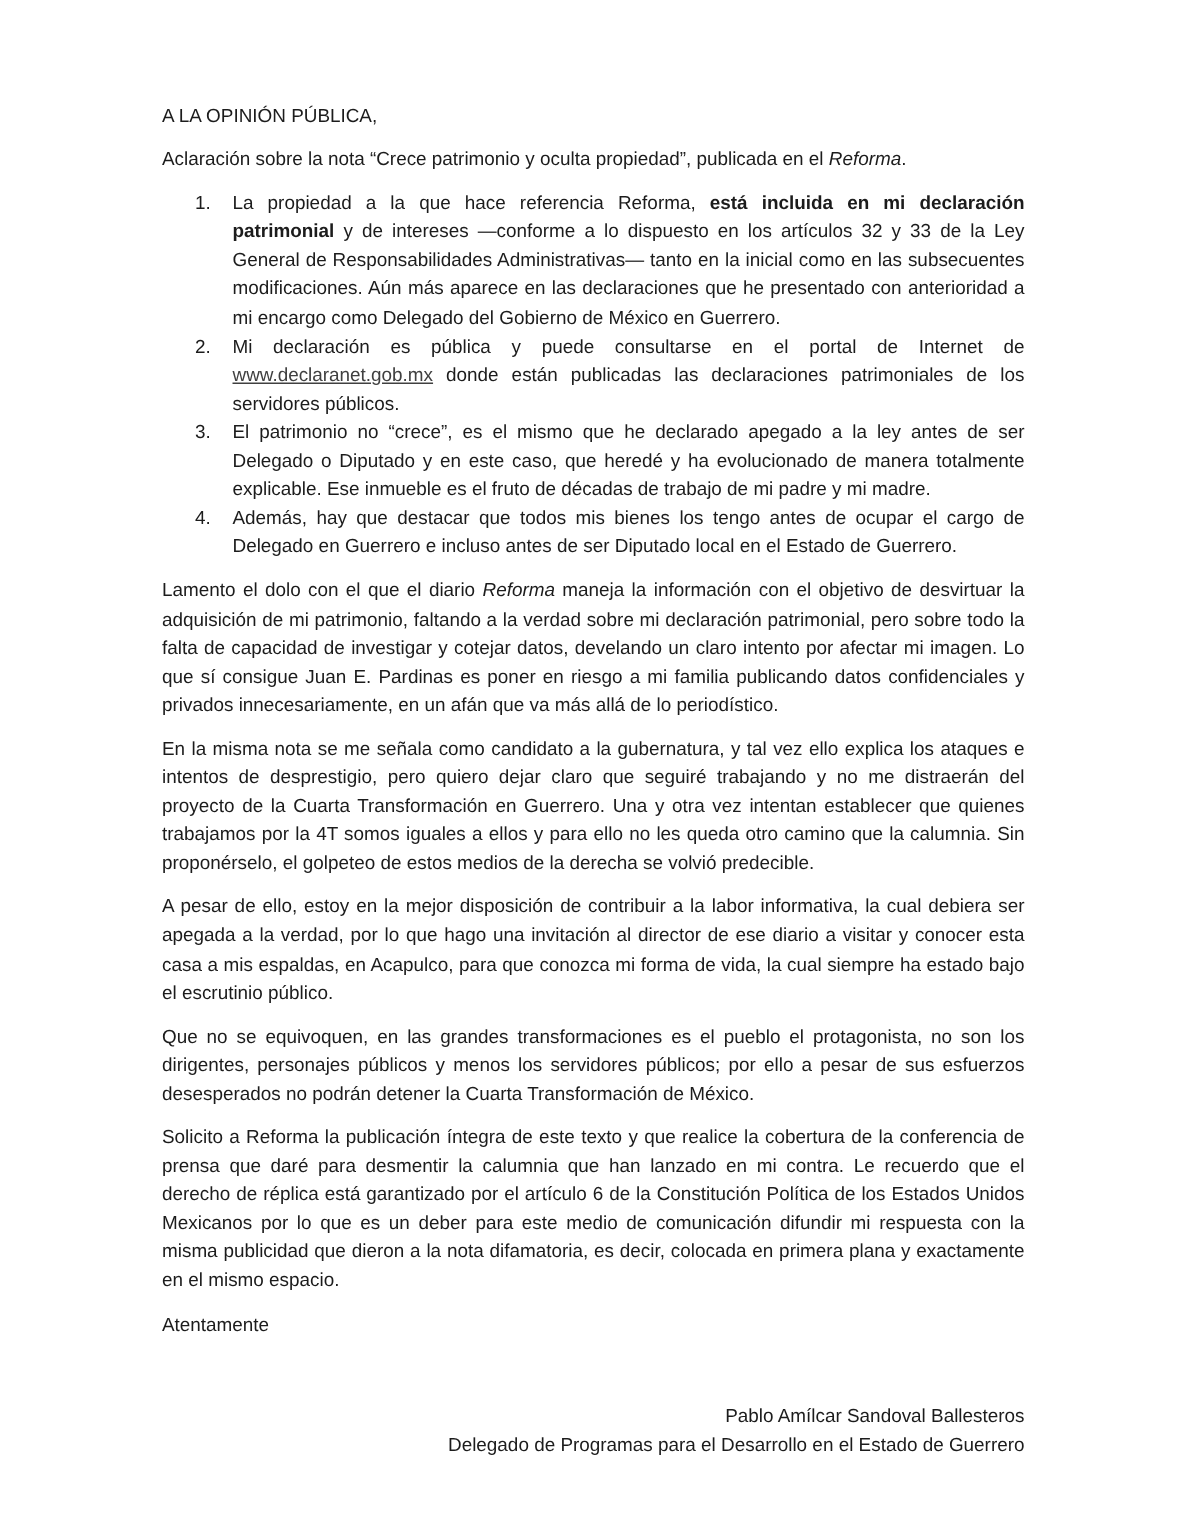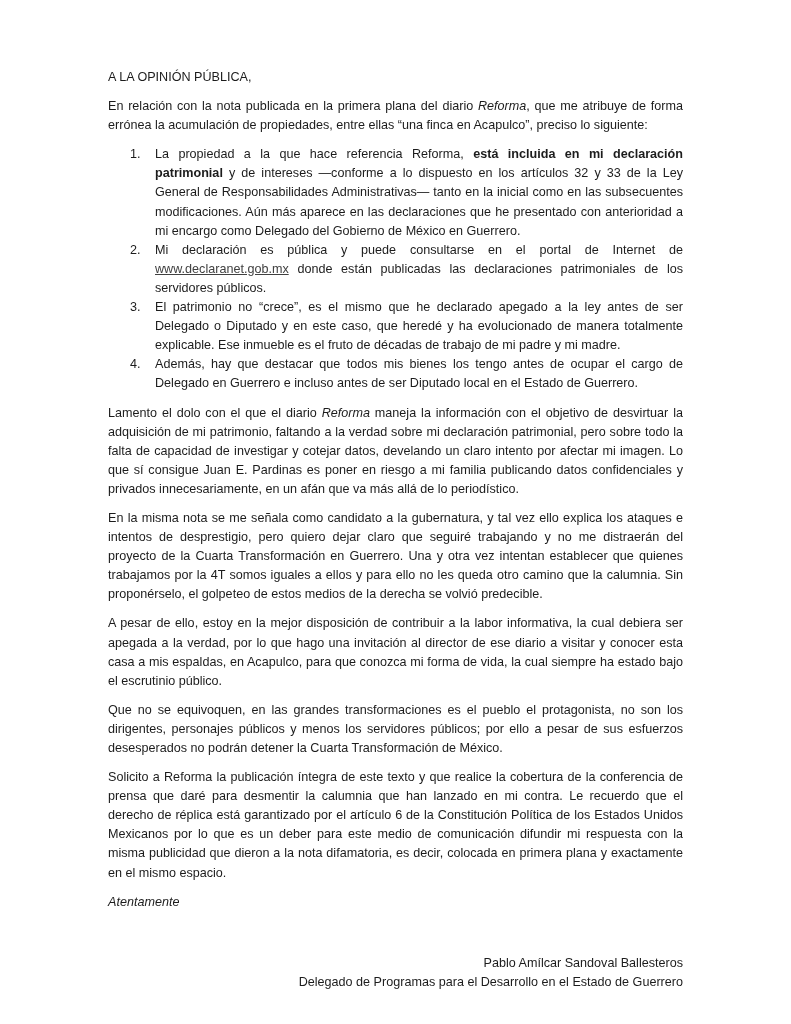--- a/index.html
+++ b/index.html
@@ -20,39 +20,39 @@
     font-size: 12.6px;
     line-height: 19.1px;
   }
   .content p { margin: 0 0 10px 0; text-align: justify; }
   .addr-block { margin: 0 0 10px 0; }
   .addr-block p { margin: 0; text-align: left; }
   .nlist { margin: 0 0 10px 0; }
   .li { display: flex; }
   .li-num { flex: 0 0 25px; margin-left: 22px; text-align: left; }
   .li-body { flex: 1 1 auto; text-align: justify; }
-  .center { text-align: left; font-style: italic; }
+  .center { text-align: left; }
   .closing { margin-bottom: 42px !important; }
   .sig p { margin: 0; text-align: right; }
   a.doclink { text-decoration: underline; cursor: pointer; }
   em { font-style: italic; }
   strong { font-weight: bold; }
 </style>
 </head>
 <body>
 
 <div class="page" style="color: rgb(28, 28, 28); background: rgb(255, 255, 255);">
   <div class="content">
 
     <div class="addr-block">
       <p>A LA OPINIÓN PÚBLICA,</p>
     </div>
 
+    <p><span>Aclaración sobre la nota “Crece patrimonio y oculta propiedad”, publicada en el </span><em>Reforma</em><span>.</span></p>
 
-    <p><span>En relación con la nota publicada en la primera plana del diario </span><em>Reforma</em><span>, que me atribuye de forma errónea la acumulación de propiedades, entre ellas “una finca en Acapulco”, preciso lo siguiente:</span></p>
 
     <div class="nlist">
 
       <div class="li">
         <span class="li-num">1.</span>
         <span class="li-body"><span>La propiedad a la que hace referencia Reforma, </span><strong>está incluida en mi declaración patrimonial</strong><span> y de intereses —conforme a lo dispuesto en los artículos 32 y 33 de la Ley General de Responsabilidades Administrativas— tanto en la inicial como en las subsecuentes modificaciones. Aún más aparece en las declaraciones que he presentado con anterioridad a mi encargo como Delegado del Gobierno de México en Guerrero.</span></span>
       </div>
 
       <div class="li">
         <span class="li-num">2.</span>

